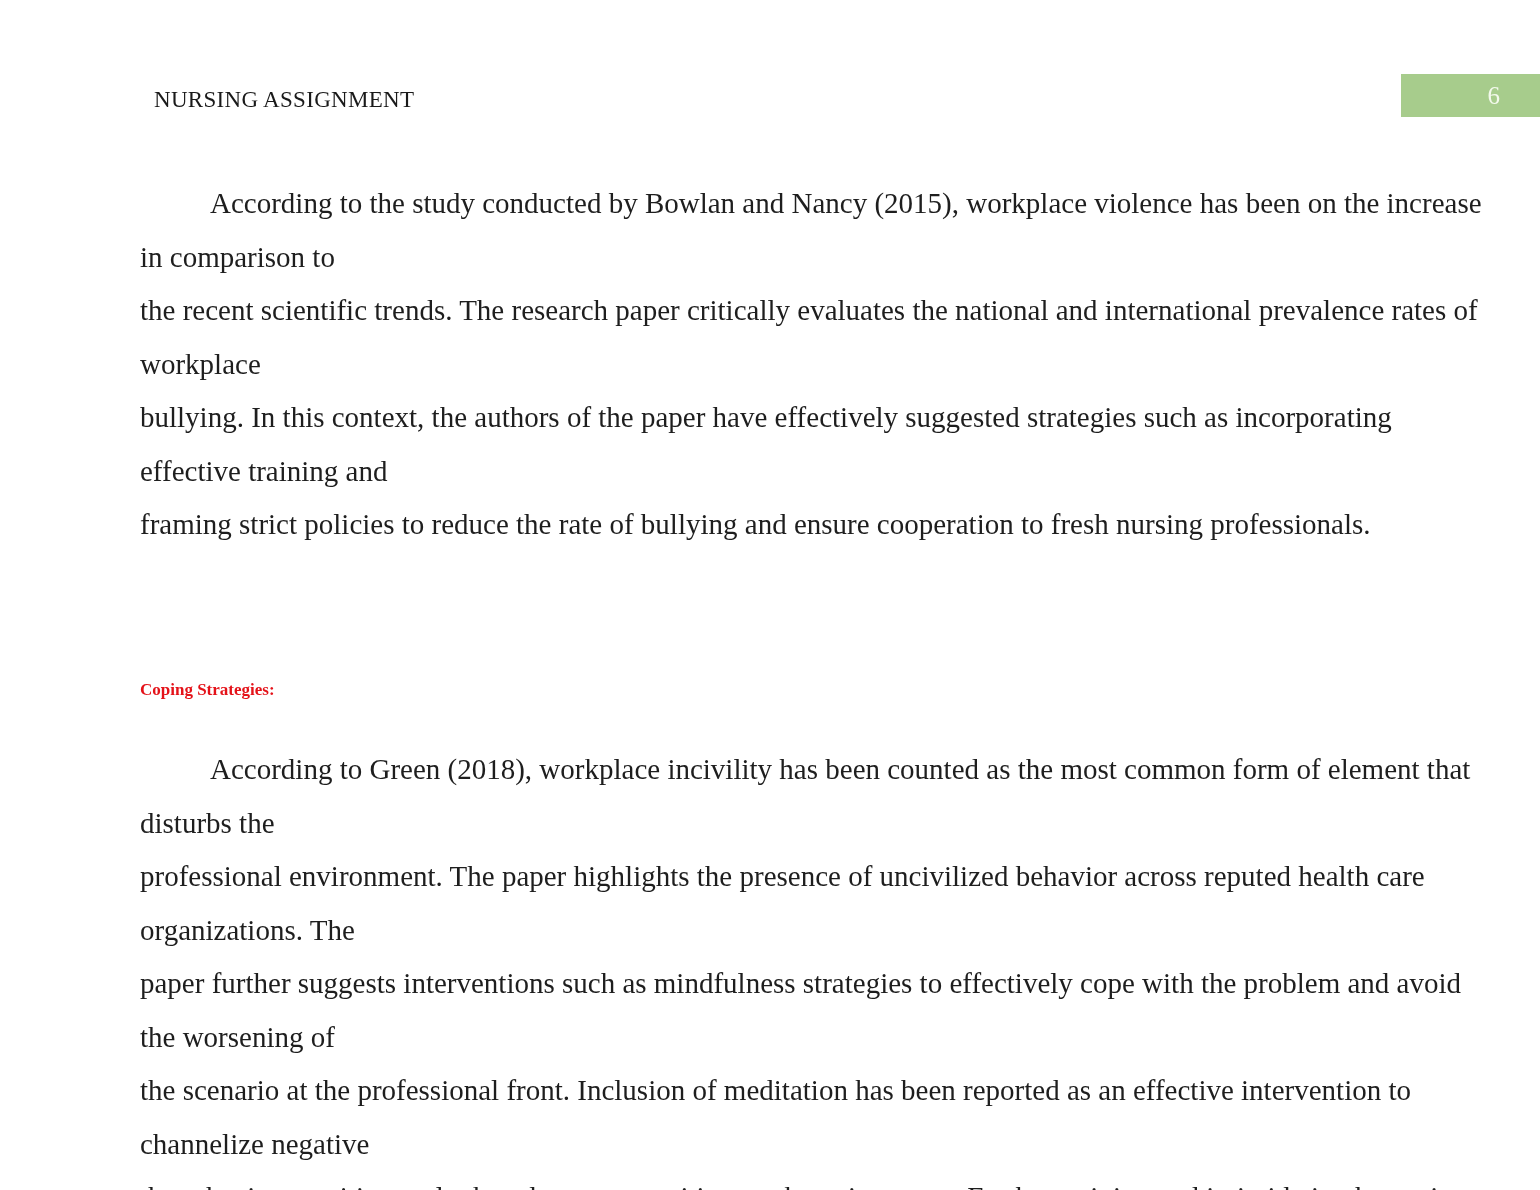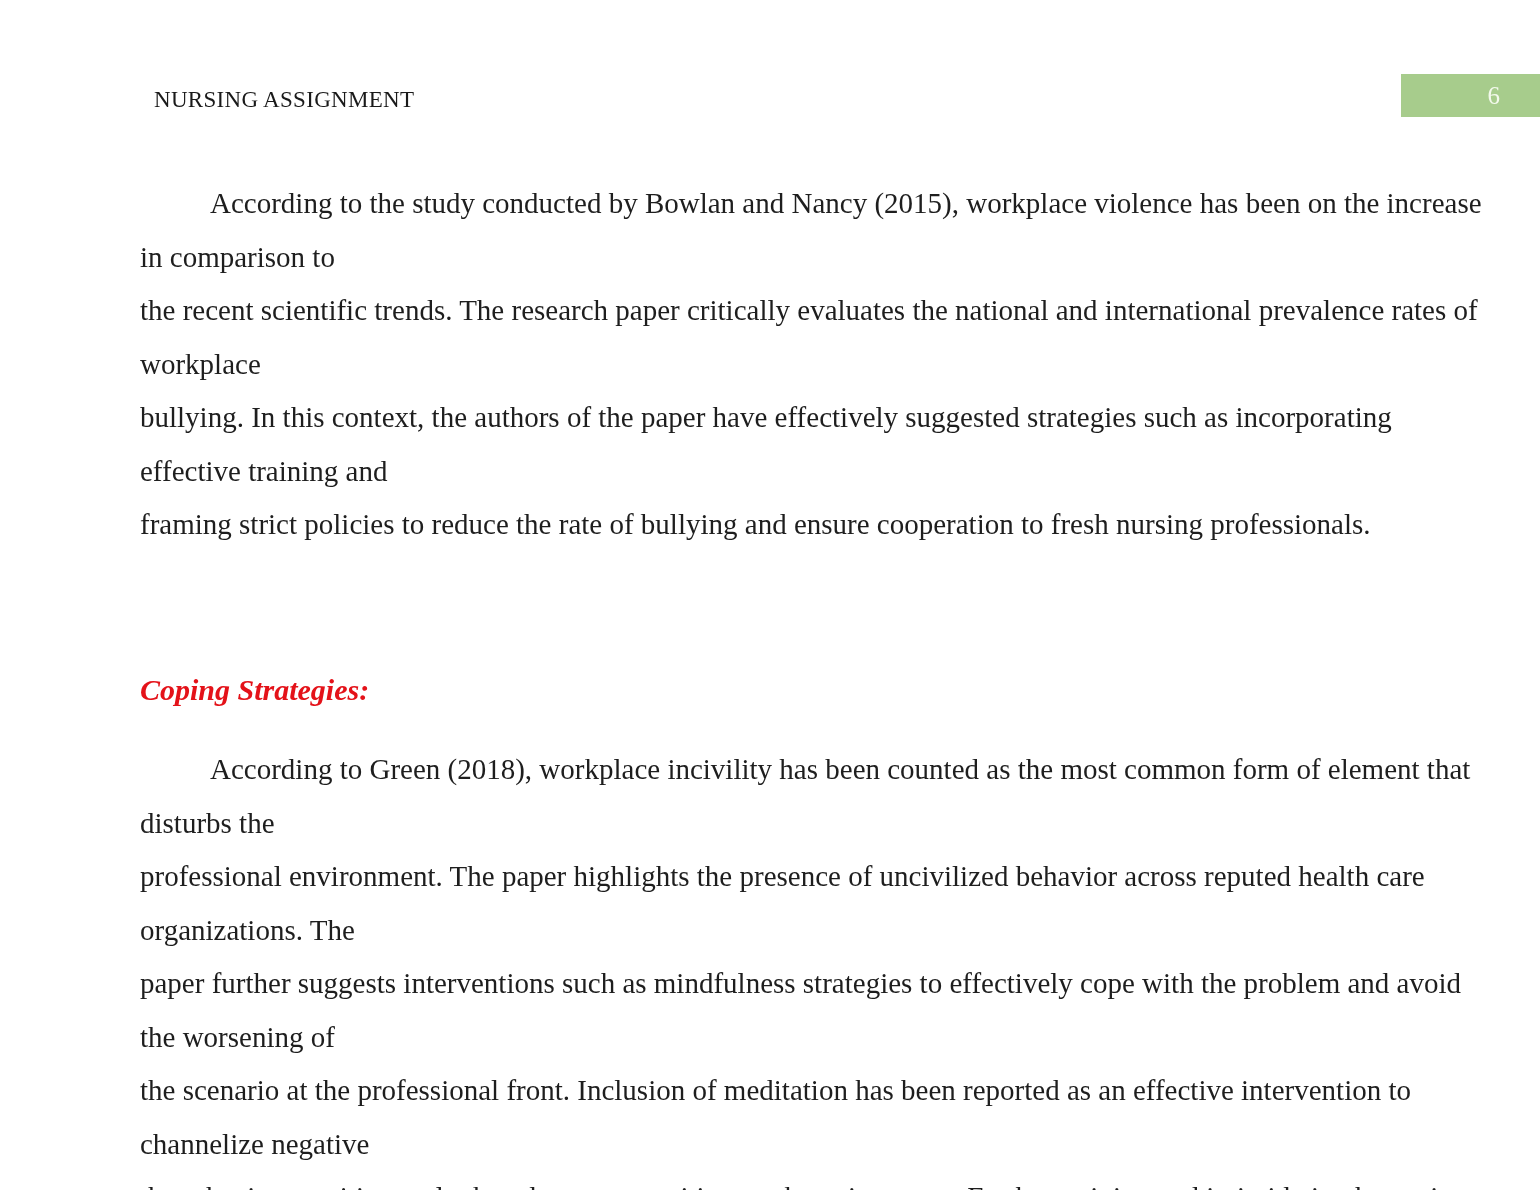--- a/index.html
+++ b/index.html
@@ -48,26 +48,25 @@
   }
   .body-para {
     font-size: 29px;
     line-height: 53.5px;
     white-space: pre-wrap;
     text-indent: 70px;
     color: var(--body-text, #1e1e1e);
   }
   .para-1 { margin-top: 177px; }
   .red-heading {
-    font-size: 30px;
+    font-size: 17px;
     line-height: 53.5px;
     font-weight: bold;
     color: var(--heading-red, #e41219);
     white-space: nowrap;
-    font-style: italic;
   }
   .heading-coping { margin-top: 111px; }
   .para-2 { margin-top: 27px; }
   .heading-education { margin-top: 26px; }
   .black-colon { color: var(--header-text, #1a1a1a); }
 </style>
 </head>
 <body>
 
 <div class="page">

